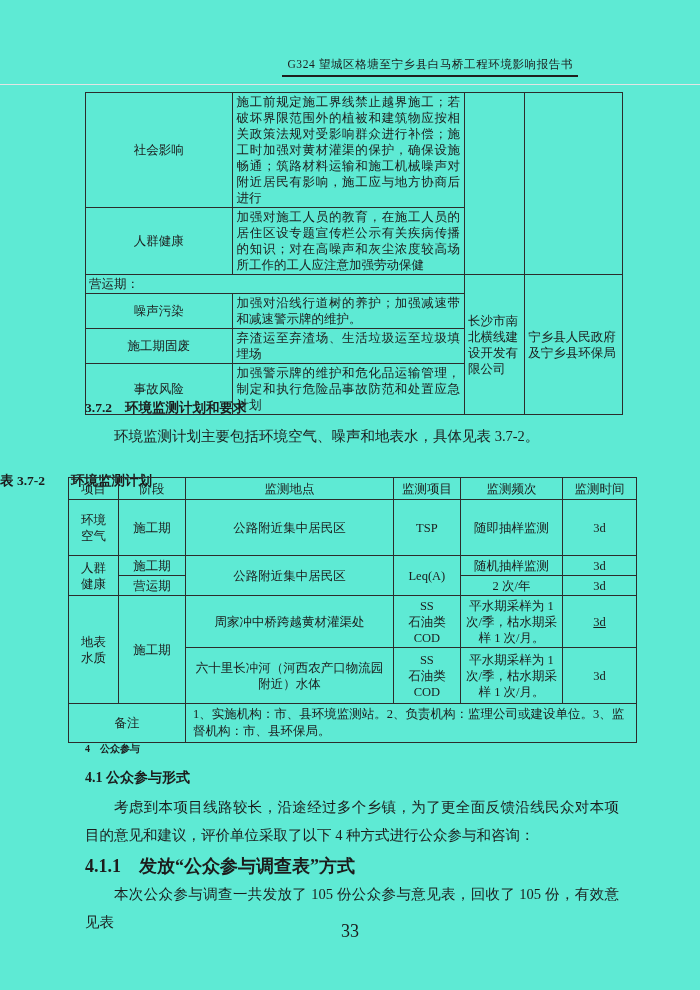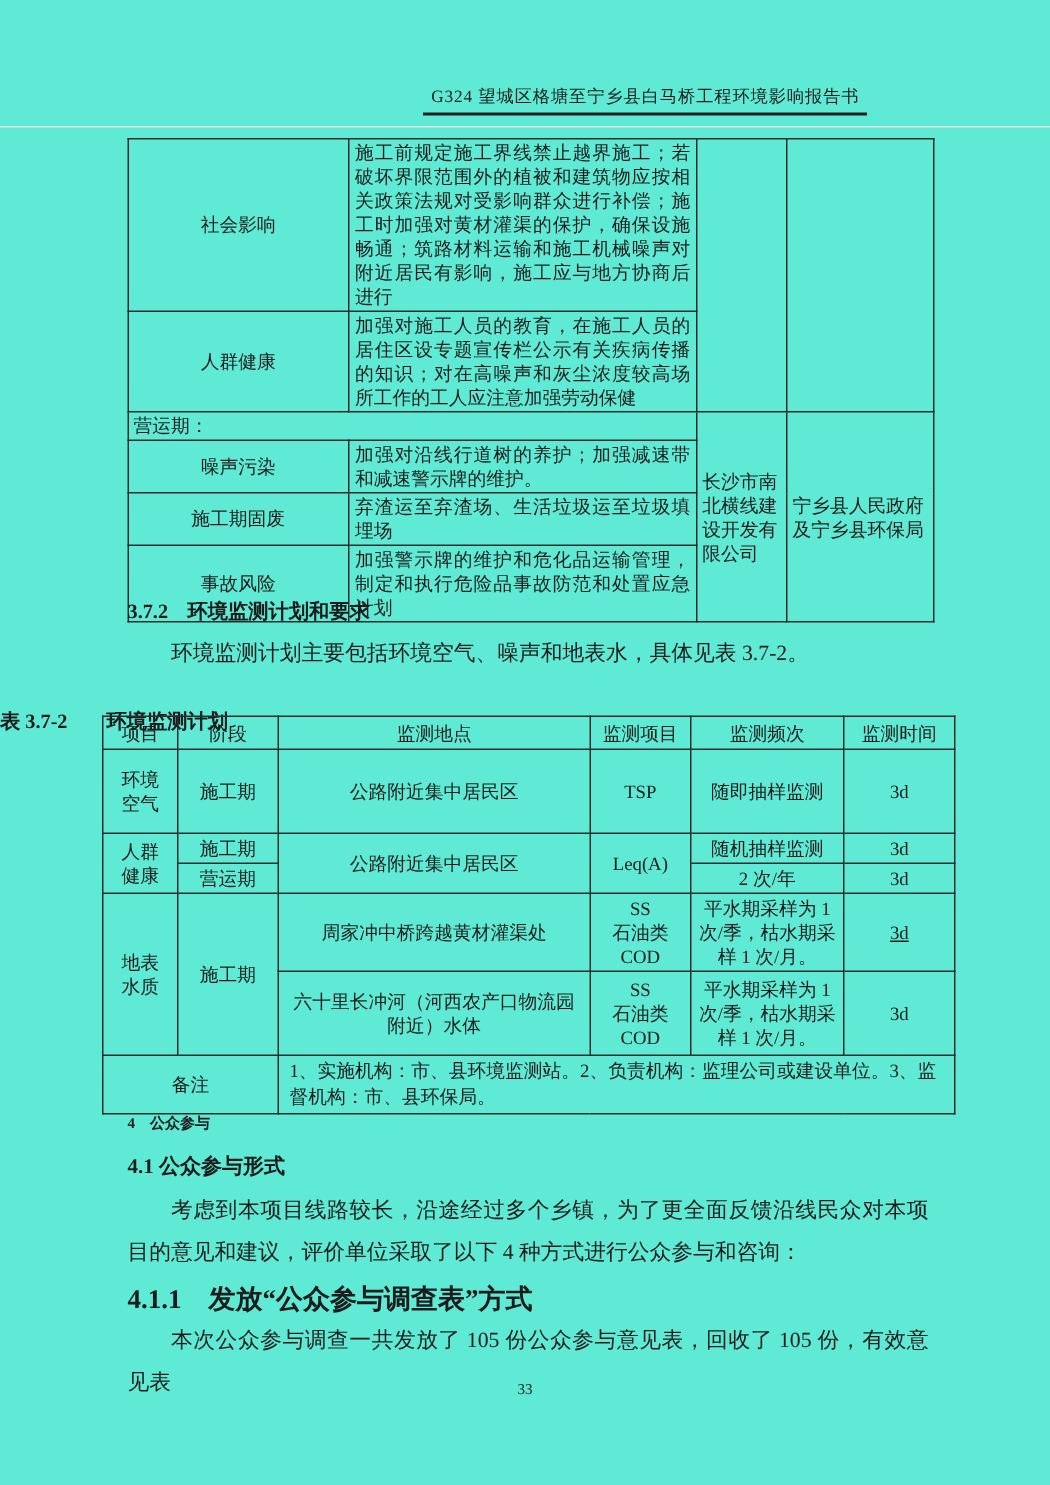--- a/index.html
+++ b/index.html
@@ -34,21 +34,21 @@
   .u{text-decoration:underline;}
   
   .h372{position:absolute;top:399px;left:85px;font-size:13.5px;font-weight:bold;}
   .h372 .gap{margin-right:13px;}
   .p372{position:absolute;top:426px;left:85px;width:534px;font-size:14.5px;line-height:20px;text-indent:2em;text-align:justify;}
   .h4{position:absolute;top:742px;left:85px;font-size:10px;font-weight:bold;}
   .h41{position:absolute;top:769px;left:85px;font-size:14px;font-weight:bold;}
   .p41{position:absolute;top:793px;left:85px;width:534px;font-size:14.5px;line-height:28px;text-indent:2em;text-align:justify;}
   .h411{position:absolute;top:854px;left:85px;font-size:18px;font-weight:bold;}
   .p411{position:absolute;top:880px;left:85px;width:534px;font-size:14.5px;line-height:28px;text-indent:2em;text-align:justify;}
-  .pageno{position:absolute;top:921px;left:0;width:700px;text-align:center;font-size:10px;}
+  .pageno{position:absolute;top:921px;left:0;width:700px;text-align:center;font-size:18px;}
 </style>
 </head>
 <body>
 
 <div class="page">
 
   <div class="hdr">G324 望城区格塘至宁乡县白马桥工程环境影响报告书</div>
   <div class="scanline"></div>
 
   <div class="t1wrap">

